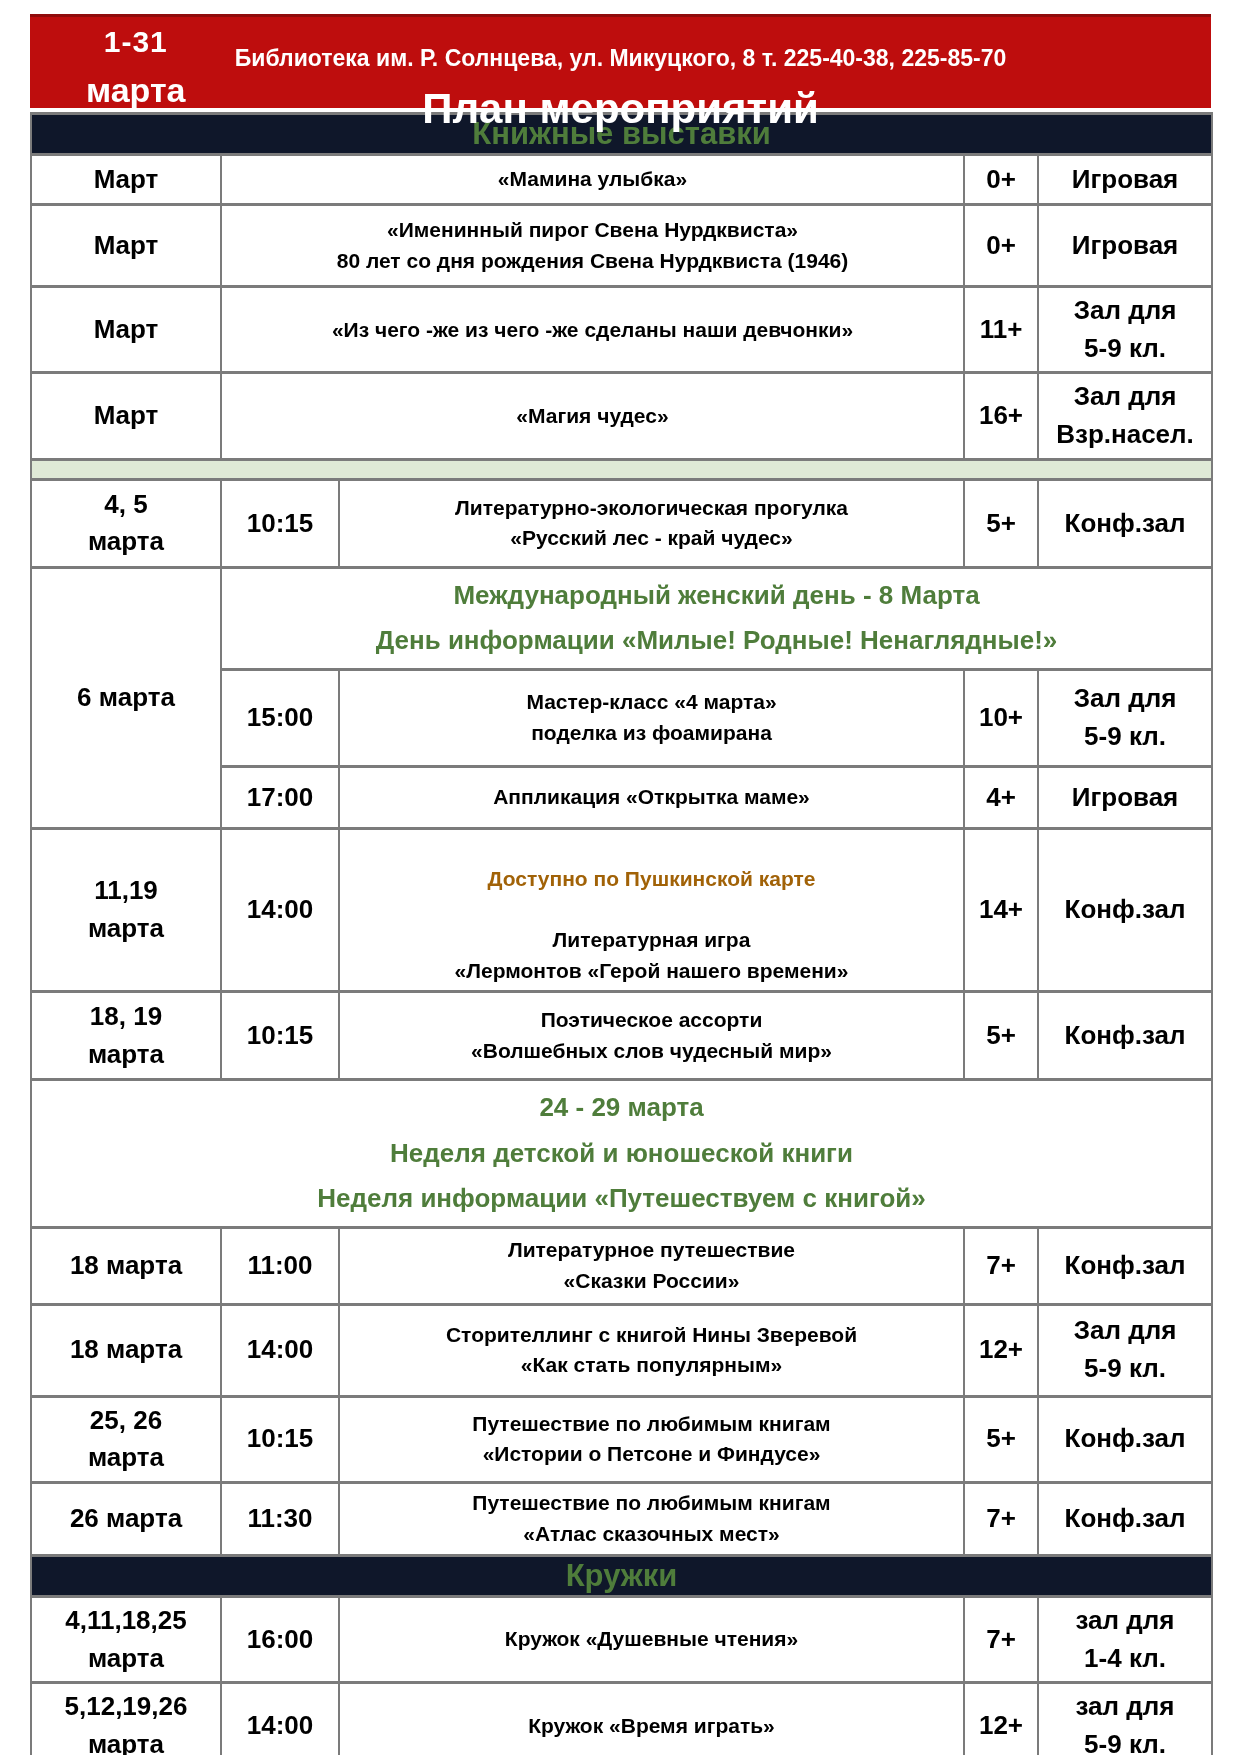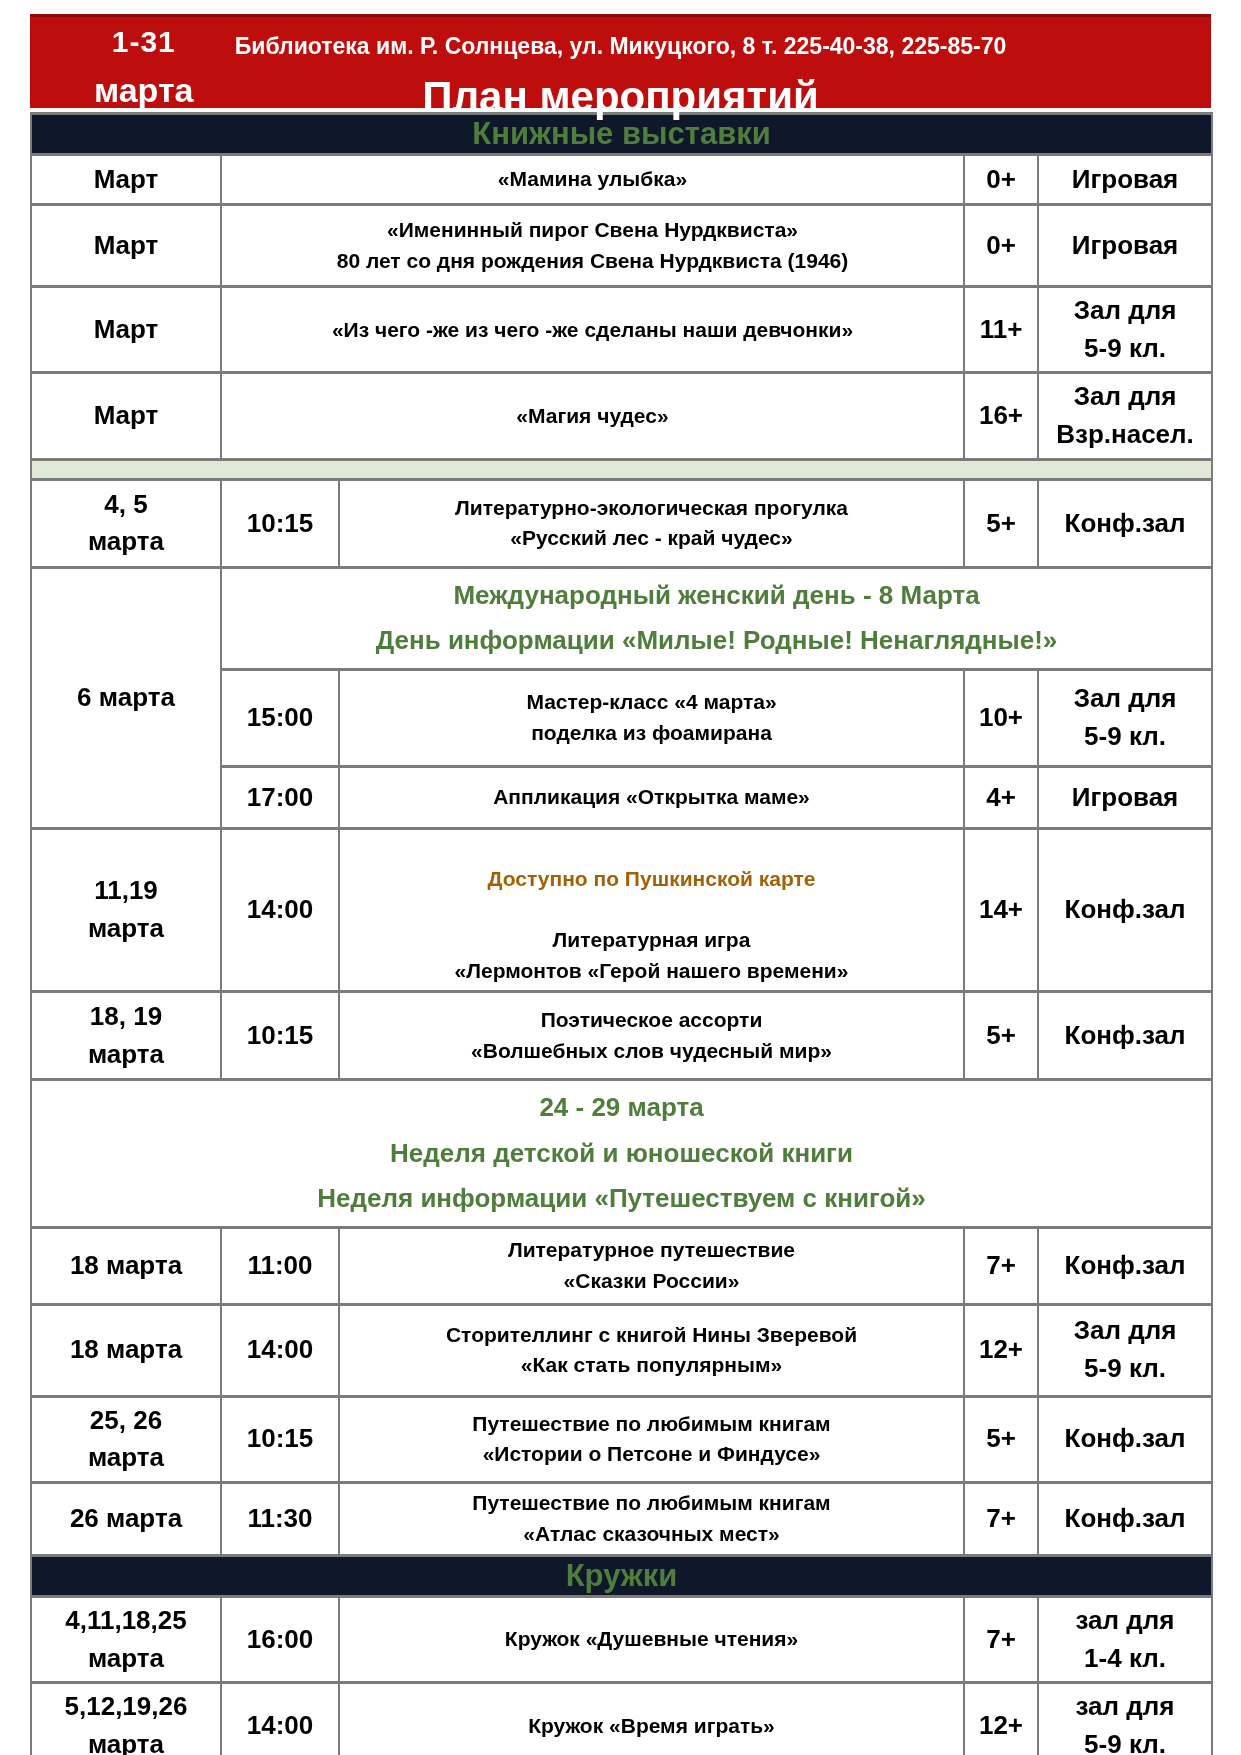--- a/index.html
+++ b/index.html
@@ -10,25 +10,25 @@
   }
   .page{padding:14px 30px 0 30px;}
   
   .header{
     position:relative;width:1181px;height:94px;
     background:var(--red,#be0d0d);
     border-top:3px solid #8f0b0b;
     box-sizing:border-box;color:#fff;text-align:center;
   }
   .header-dates{
-    position:absolute;left:64px;top:8px;text-align:center;line-height:1.1;
+    position:absolute;left:56px;top:8px;text-align:center;line-height:1.1;
   }
   .header-dates .range{font-size:30px;letter-spacing:1px;}
   .header-dates .month{font-size:34px;margin-top:14px;}
-  .header-library{font-size:23px;padding-top:16px;white-space:pre-line;}
+  .header-library{font-size:23px;padding-top:28px;white-space:pre-line;}
   .header-title{font-size:42px;margin-top:16px;line-height:1.0;}
   
   table.schedule{
     border-collapse:collapse;table-layout:fixed;
     width:1181px;margin-top:4px;
   }
   td{
     border:solid #7b7b7b;border-width:3px 2px;
     text-align:center;vertical-align:middle;
     white-space:pre-line;

